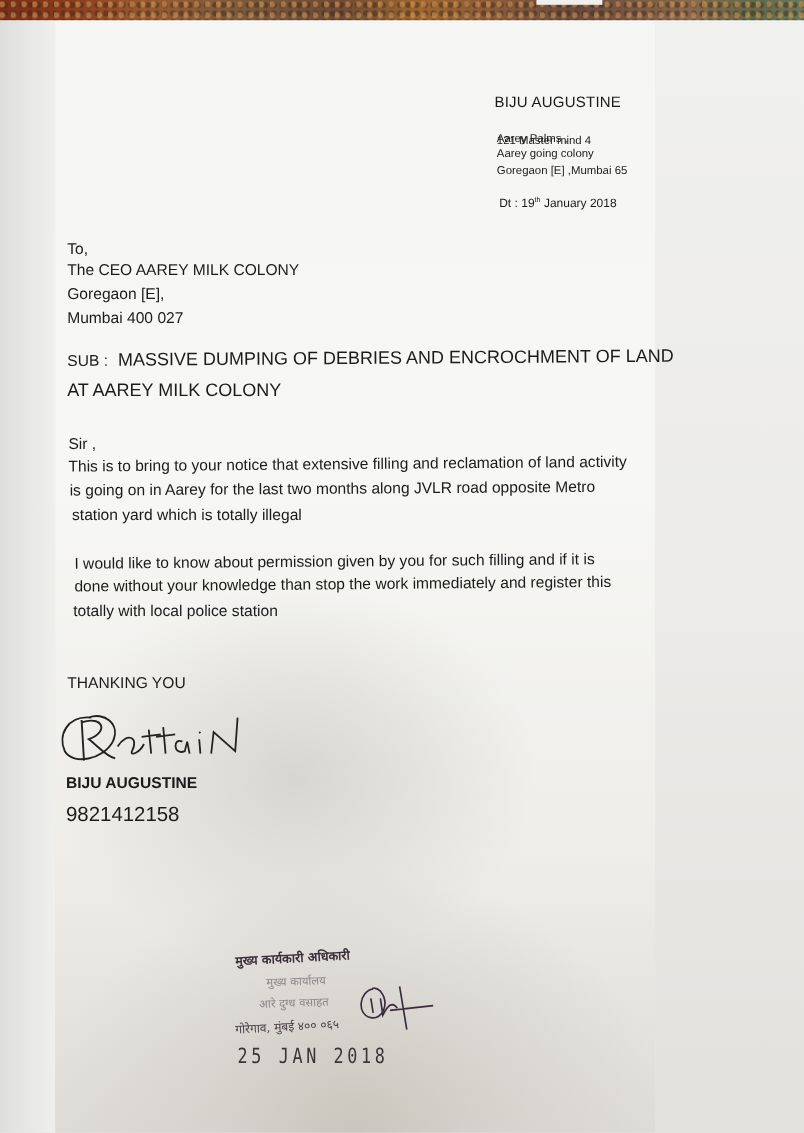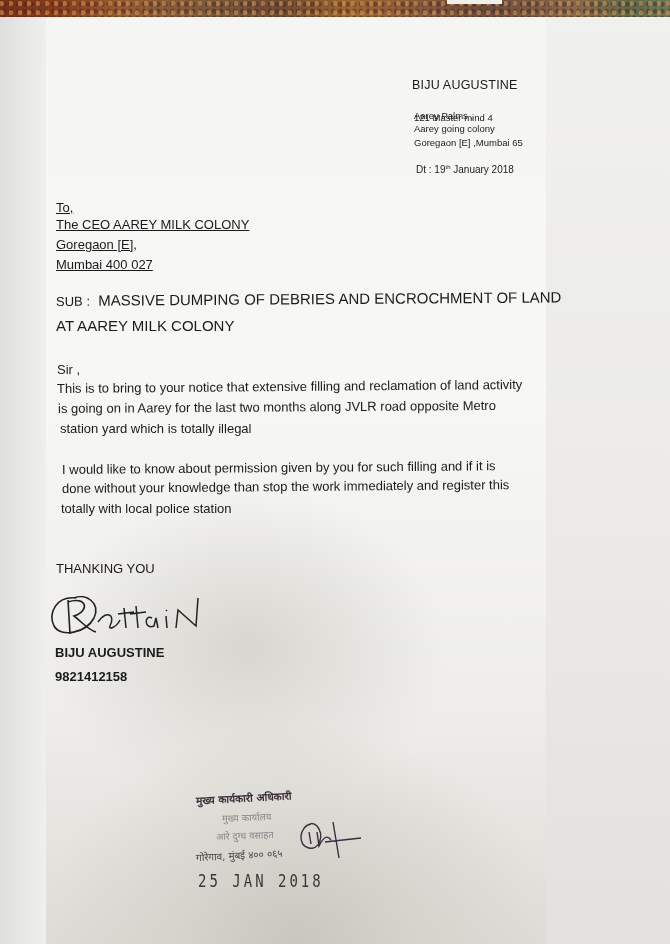--- a/index.html
+++ b/index.html
@@ -36,29 +36,29 @@
   }
   .right-margin {
     position: absolute; left: 546px; top: 17px; width: 124px; height: 927px;
     background: linear-gradient(180deg, #f0f0ee 0%, #ecebe9 50%, #e2e1de 100%);
   }
   .txt { position: absolute; white-space: nowrap; }
   .sender-name { left: 412px; top: 78px; font-size: 12.5px; letter-spacing: .2px; }
   .addr { left: 414px; font-size: 9.5px; }
   .date { left: 416px; top: 164px; font-size: 10px; }
   .date sup { font-size: 6px; }
-  .to-line { left: 56px; font-size: 13px; text-decoration: underline; }
+  .to-line { left: 56px; font-size: 13px; }
   .sub { left: 56px; font-size: 15px; }
   .body-line { font-size: 13px; }
   .sig-title { left: 56px; top: 561px; font-size: 13px; font-weight: normal; }
   .signature {
     position: absolute; left: 46px; top: 588px; width: 190px; height: 50px;
   }
   .sig-name { left: 55px; top: 645px; font-size: 13px; font-weight: bold; }
-  .sig-phone { left: 55px; top: 669px; font-size: 13px; font-weight: bold; }
+  .sig-phone { left: 55px; top: 669px; font-size: 17px; font-weight: normal; }
   .stamp { font-family: "DejaVu Serif", serif; color: #3b2f3a; }
   .stamp-1 { left: 196px; top: 791px; font-size: 10.5px; font-weight: bold; transform: rotate(-3deg); }
   .stamp-2 { left: 222px; top: 811px; font-size: 9.5px; color: #8a8488; transform: rotate(-2deg); }
   .stamp-3 { left: 216px; top: 829px; font-size: 9.5px; color: #8a8488; transform: rotate(-2deg); }
   .stamp-4 { left: 196px; top: 848px; font-size: 10px; color: #4a4048; transform: rotate(-3deg); }
   .stamp-date { left: 198px; top: 873px; font-size: 14px; letter-spacing: 3px; color: #3a3638; font-family: "DejaVu Sans Mono", monospace; transform: scaleY(1.25); }
   .stamp-sign { position: absolute; left: 295px; top: 818px; width: 70px; height: 42px; }
 </style>
 </head>
 <body>

